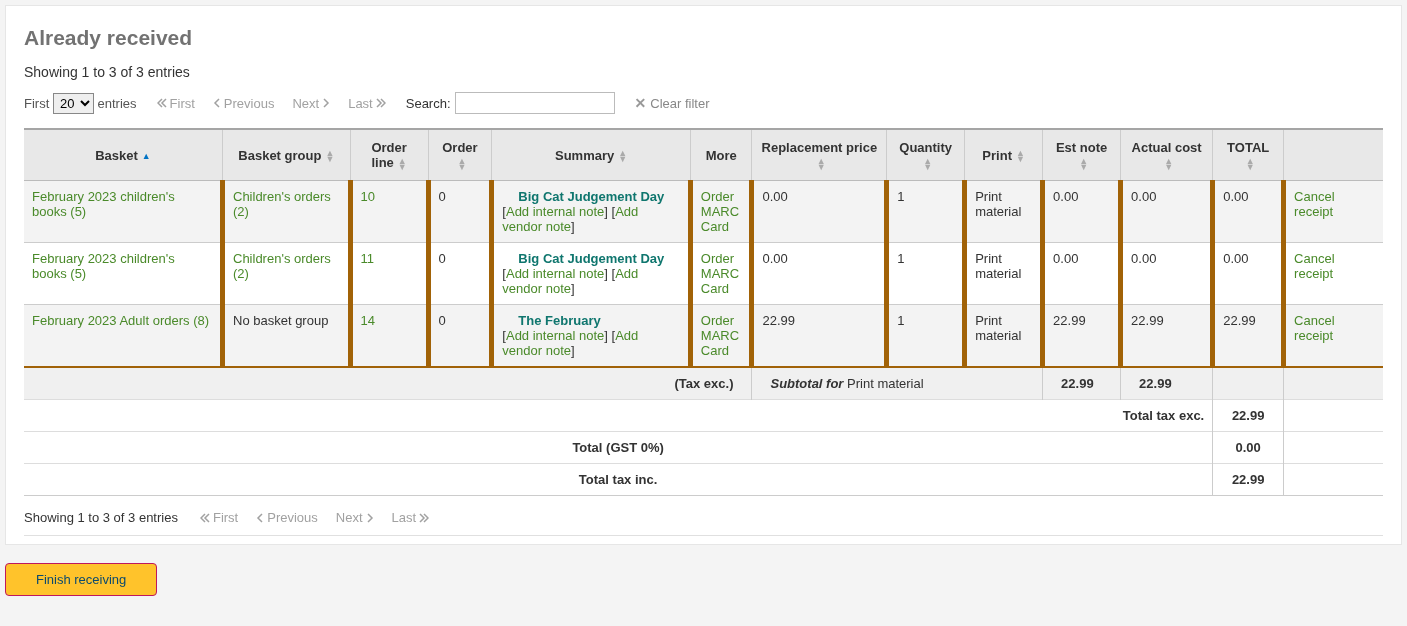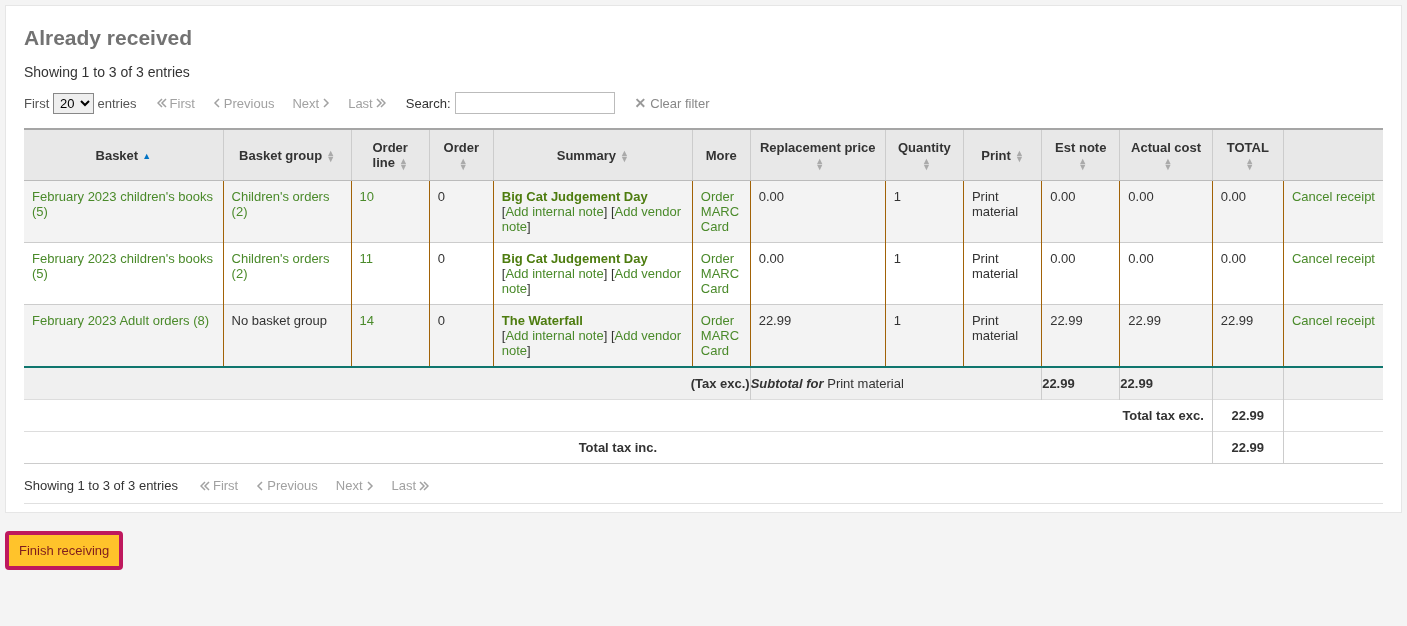--- a/index.html
+++ b/index.html
@@ -85,39 +85,39 @@
     flex-direction: column;
     line-height: 6px;
     font-size: 9px;
     margin-left: 4px;
     color: #aaa;
     vertical-align: middle;
   }
   .sort-icons .asc.active { color: #0073c4; }
   table.data tbody td {
     border-left: 1px solid #ccc;
-    border-right: 1px solid #a16207;
+    border-right: 5px solid #a16207;
     border-top: 1px solid #ccc;
     padding: 8px 8px;
     vertical-align: top;
   }
   table.data tbody td:first-child { border-left: none; }
   table.data tbody td:last-child { border-right: none; }
   table.data tbody tr.odd td { background: #f3f3f3; }
   table.data tbody tr.even td { background: #fff; }
   .link { color: #4a8a2a; cursor: pointer; }
-  .title-link { color: #4d7c0f; font-weight: bold; cursor: pointer; }
+  .title-link { color: #0f766e; font-weight: bold; cursor: pointer; margin-left: 16px; }
   .note-brackets { color: #333; }
 
   table.data tfoot tr.sub td {
     background: #f0f0f0;
-    border-top: 2px solid #0f766e;
+    border-top: 2px solid #a16207;
     border-left: 1px solid #ccc;
     border-right: 1px solid #ccc;
-    padding: 8px 0;
+    padding: 8px 18px;
     font-weight: bold;
   }
   table.data tfoot tr.sub td:first-child { border-left: none; }
   table.data tfoot tr.sub td:last-child { border-right: none; }
   table.data tfoot tr.sub td .italic { font-weight: bold; font-style: italic; }
   table.data tfoot tr.total td {
     background: #fff;
     border: none;
     border-top: 1px solid #ddd;
     padding: 8px 8px;
@@ -133,24 +133,24 @@
     margin-top: 14px;
     padding-bottom: 10px;
     border-bottom: 1px solid #e0e0e0;
     font-size: 13px;
   }
   .bottom-bar .entries-text { color: #333; }
 
   .btn-primary {
     display: inline-block;
     background: #ffc32b;
-    border: 4px solid #be185d;
+    border: 1px solid #be185d;
     border-radius: 4px;
-    padding: 8px 10px;
-    color: #7f1d1d;
+    padding: 8px 30px;
+    color: #0c4a6e;
     font-size: 13px;
     cursor: pointer;
   }
 
   svg.chev { width: 8px; height: 10px; }
   svg.dblchev { width: 10px; height: 10px; }
 </style>
 </head>
 <body>
 
@@ -298,21 +298,21 @@
           <td><span>0.00</span></td>
           <td><span>0.00</span></td>
           <td><span>0.00</span></td>
           <td><span class="link">Cancel receipt</span></td>
         </tr>
         <tr class="odd">
           <td><span class="link">February 2023 Adult orders (8)</span></td>
           <td><span>No basket group</span></td>
           <td><span class="link">14</span></td>
           <td><span>0</span></td>
-          <td><span class="title-link">The Waterfall</span><br><span class="note-brackets">[</span><span class="link">Add internal note</span><span class="note-brackets">] </span><span class="note-brackets">[</span><span class="link">Add vendor note</span><span class="note-brackets">]</span></td>
+          <td><span class="title-link">The February</span><br><span class="note-brackets">[</span><span class="link">Add internal note</span><span class="note-brackets">] </span><span class="note-brackets">[</span><span class="link">Add vendor note</span><span class="note-brackets">]</span></td>
           <td><span class="link">Order</span><br><span class="link">MARC</span><br><span class="link">Card</span></td>
           <td><span>22.99</span></td>
           <td><span>1</span></td>
           <td><span>Print material</span></td>
           <td><span>22.99</span></td>
           <td><span>22.99</span></td>
           <td><span>22.99</span></td>
           <td><span class="link">Cancel receipt</span></td>
         </tr>
       </tbody>
@@ -327,20 +327,25 @@
         <td>22.99</td>
         <td></td>
         <td></td>
       </tr>
       <tr class="total">
         <td colspan="11" style="font-weight:bold;text-align:right;">Total tax exc.</td>
         <td class="right-val">22.99</td>
         <td class="rightmost"></td>
       </tr>
       <tr class="total">
+        <td colspan="11" style="font-weight:bold;">Total (GST 0%)</td>
+        <td class="right-val">0.00</td>
+        <td class="rightmost"></td>
+      </tr>
+      <tr class="total">
         <td colspan="11" style="font-weight:bold;">Total tax inc.</td>
         <td class="right-val">22.99</td>
         <td class="rightmost"></td>
       </tr>
     </tfoot>
   </table>
 
   <div class="bottom-bar">
     <span class="entries-text">Showing 1 to 3 of 3 entries</span>
     <div class="pager-links">

